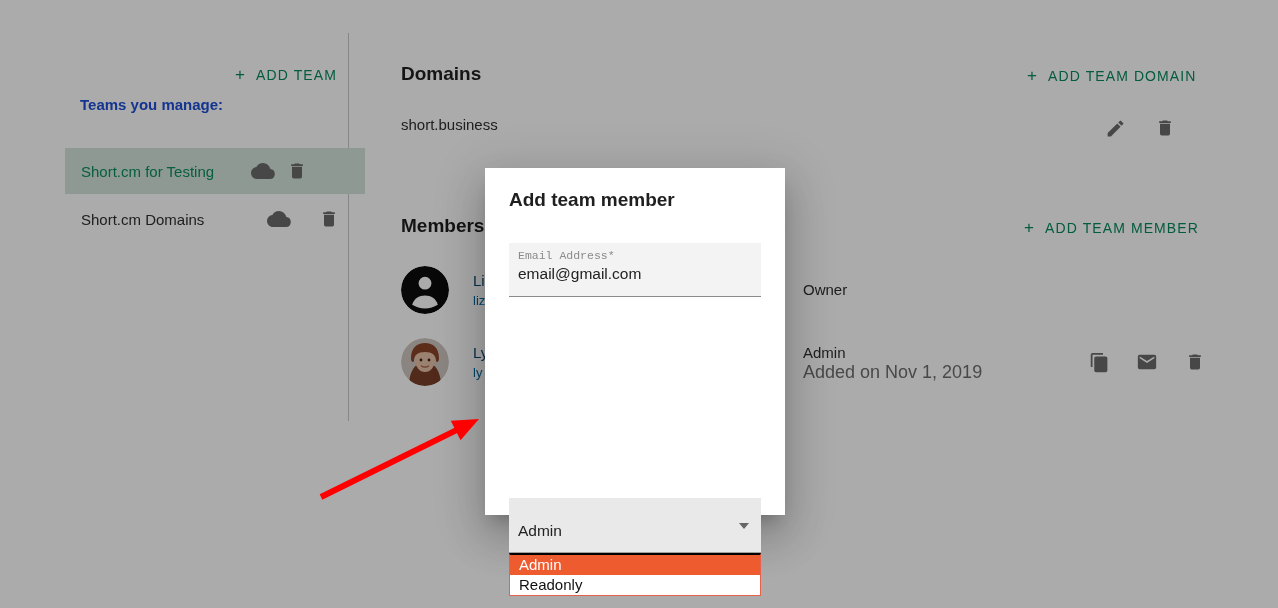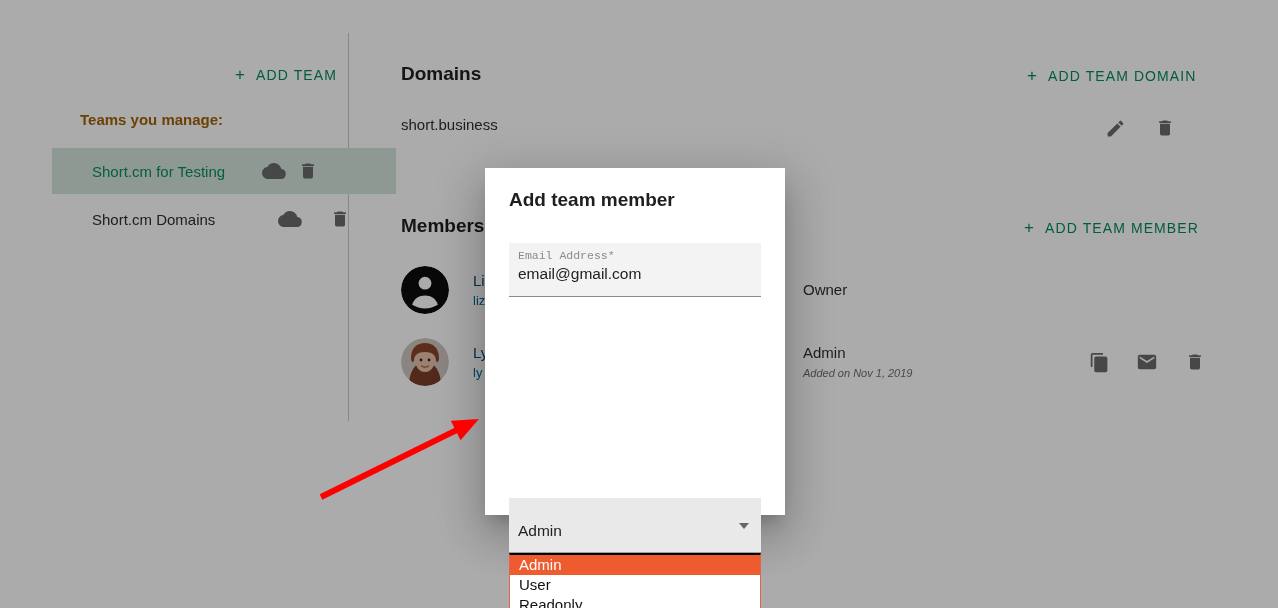--- a/index.html
+++ b/index.html
@@ -50,34 +50,33 @@
     background: none; border: none;
     font-family: "Liberation Sans", sans-serif;
   }
   .plus-icon {
     font-size: 17px; line-height: 1;
     font-weight: 400;
     color: #068a5d;
   }
   #teams-label {
     position: absolute;
-    left: 80px; top: 111px;
+    left: 80px; top: 96px;
     font-size: 15px;
     font-weight: bold;
-    color: #a16207;
+    color: #1d4ed8;
   }
   .team-row {
     position: absolute;
-    left: 52px;
-    width: 344px;
+    left: 65px;
+    width: 300px;
     height: 46px;
     display: flex;
     align-items: center;
     cursor: pointer;
-    padding-left: 24px;
   }
   .team-row.selected {
     background: #d4e4dd;
   }
   .team-row .team-name {
     flex: 0 0 auto;
     width: 181px;
     padding-left: 16px;
     font-size: 15px;
     color: #2f2f2f;
@@ -165,21 +164,21 @@
   }
   .member-info {
     margin-left: 24px;
     width: 330px;
     flex: 0 0 auto;
   }
   .member-name { font-size: 15px; color: #0c4a6e; line-height: 20px; }
   .member-email { font-size: 13px; color: #0369a1; line-height: 18px; }
   .member-role-wrap { width: 200px; flex: 0 0 auto; }
   .member-role { font-size: 15px; color: #2f2f2f; line-height: 20px; }
-  .member-added { font-size: 11px; color: #6d6d6d; line-height: 18px; font-style: italic; }
+  .member-added { font-size: 18px; color: #6d6d6d; line-height: 18px; }
   .member-actions { display: flex; gap: 16px; margin-left: auto; }
 
   
   #modal {
     position: absolute;
     left: 485px; top: 168px;
     width: 300px; height: 347px;
     background: #ffffff;
     z-index: 100;
     box-shadow: 0 11px 15px -7px rgba(0,0,0,.20),
@@ -424,21 +423,20 @@
     </div>
 
     <div id="role-select-box">
       <span id="role-label">Role*</span>
       <span id="role-value">Admin</span>
       <span id="role-caret"></span>
     </div>
 
     <div id="role-options">
       <div class="role-option highlighted">Admin</div>
-      <div class="role-option">User</div>
       <div class="role-option">Readonly</div>
     </div>
 
   </div>
 
   <svg id="arrow-overlay" width="1278" height="608" viewBox="0 0 1278 608">
     <g>
       <line id="arrow-line" x1="321" y1="497" x2="461.0662848340137" y2="427.85335305662613" stroke="#ff0000" stroke-width="6" stroke-linecap="butt"></line>
       <polygon id="arrow-head" points="479,419 460.5555144653622,440.37290231490647 450.81682610307337,420.6458156323215" fill="#ff0000"></polygon>
     </g>

